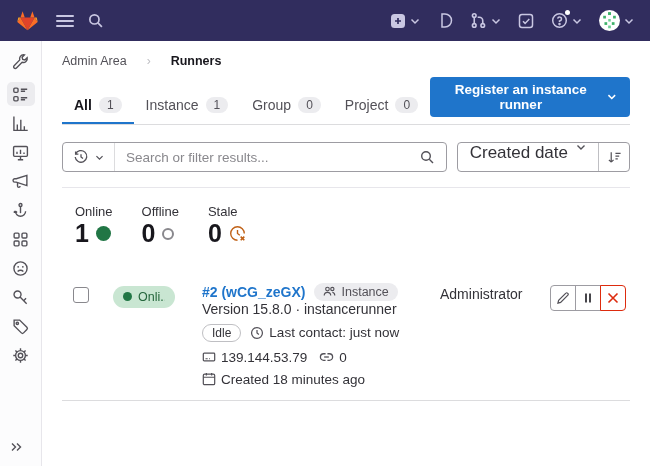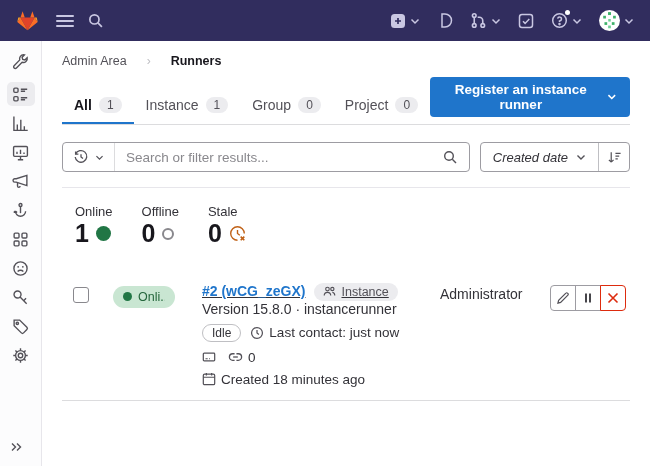--- a/index.html
+++ b/index.html
@@ -54,22 +54,22 @@
   .search-box { flex:1; display:flex; align-items:center; height:30px;
                 border:1px solid #9d9ca2; border-radius:4px; background:#fff; }
   .sb-history { display:flex; align-items:center; gap:6px; padding:0 10px;
                 align-self:stretch; border-right:1px solid #dcdcde; cursor:pointer; }
   .sb-input { flex:1; border:none; outline:none; font-size:13.5px; padding:0 11px;
               color:#333238; font-family:inherit; background:transparent; }
   .sb-input::placeholder { color:#89888d; }
   .sb-search-btn { padding:0 11px; display:flex; align-items:center; cursor:pointer; }
   .sort-group { display:flex; border:1px solid #9d9ca2; border-radius:4px;
                 height:30px; overflow:hidden; }
-  .sort-select { display:flex; align-items:center; gap:8px; padding:0 12px;
-                 font-size:13px; color:#333238; cursor:pointer;font-style:italic; }
+  .sort-select { display:flex; gap:8px; padding:0 12px;
+                 font-size:17px; color:#333238; cursor:pointer; }
   .sort-dir { width:31px; display:flex; align-items:center; justify-content:center;
               border-left:1px solid #bfbfc3; cursor:pointer; }
   .hr { border-top:1px solid #e7e6eb; margin-top:15px; }
   
   .stats { display:flex; gap:29px; padding:16px 0 0 13px; }
   .stat-label { font-size:13px; color:#333238; }
   .stat-value { font-size:25px; font-weight:700; color:#18171d; display:flex;
                 align-items:center; gap:7px; margin-top:1px; line-height:1.1; }
   .dot-online { width:15px; height:15px; border-radius:50%; background:#217645; }
   .dot-offline { width:12px; height:12px; border:2px solid #89888d; border-radius:50%; }
@@ -86,21 +86,21 @@
                color:#1f75cb; font-size:9.5px; font-weight:700; display:inline-flex;
                align-items:center; justify-content:center; cursor:pointer; }
   .help-icon::after { content:"?"; }
   .t-row { padding:14px 0 11px; border-bottom:1px solid #dcdcde; align-items:start; }
   .row-check { margin-top:4px; }
   .status-pill { margin-left:7px; margin-top:3px; background:#c9e6d2; color:#24663b;
                  border-radius:12px; padding:4px 10px; font-size:12.5px;
                  display:inline-flex; align-items:center; gap:6px; max-width:62px; }
   .status-pill .dot { width:9px; height:9px; border-radius:50%; background:#217645; flex:none; }
   .status-pill .txt { overflow:hidden; white-space:nowrap; }
-  .r-line1 { display:flex; align-items:flex-start; gap:9px;text-decoration:underline; }
+  .r-line1 { display:flex; align-items:center; gap:9px; }
   .runner-link { color:#1f75cb; font-weight:700; font-size:14px; text-decoration:none; cursor:pointer; }
   .type-badge { background:#ececef; color:#535158; font-size:12.5px; border-radius:10px;
                 padding:2px 9px; display:inline-flex; align-items:center; gap:5px; }
   .r-line2 { font-size:14px; color:#333238; }
   .r-line3 { margin-top:7px; display:flex; align-items:center; gap:9px;
              font-size:13.5px; color:#333238; }
   .idle-badge { border:1px solid #bfbfc3; border-radius:10px; padding:1px 9px;
                 font-size:12px; color:#333238; background:#fff; }
   .iconed { display:inline-flex; align-items:center; gap:5px; }
   .r-line4 { margin-top:8px; display:flex; align-items:center; gap:12px;
@@ -425,20 +425,21 @@
             </svg>
             <span>Last contact: just now</span>
           </span>
         </div>
         <div class="r-line4">
           <span class="iconed">
             <svg width="14" height="14" viewBox="0 0 16 16" fill="none" stroke="#535158" stroke-width="1.4">
               <rect x="1.5" y="3.5" width="13" height="9" rx="1"></rect>
               <path d="M4 10h2.5M8 10h1"></path>
             </svg>
+            <span>139.144.53.79</span>
           </span>
           <span class="iconed">
             <svg width="15" height="12" viewBox="0 0 16 12" fill="none" stroke="#535158" stroke-width="1.4">
               <path d="M7 2.5H5a3.5 3.5 0 0 0 0 7h2"></path>
               <path d="M9 2.5h2a3.5 3.5 0 0 1 0 7H9"></path>
               <path d="M5.5 6h5"></path>
             </svg>
             <span>0</span>
           </span>
         </div>

